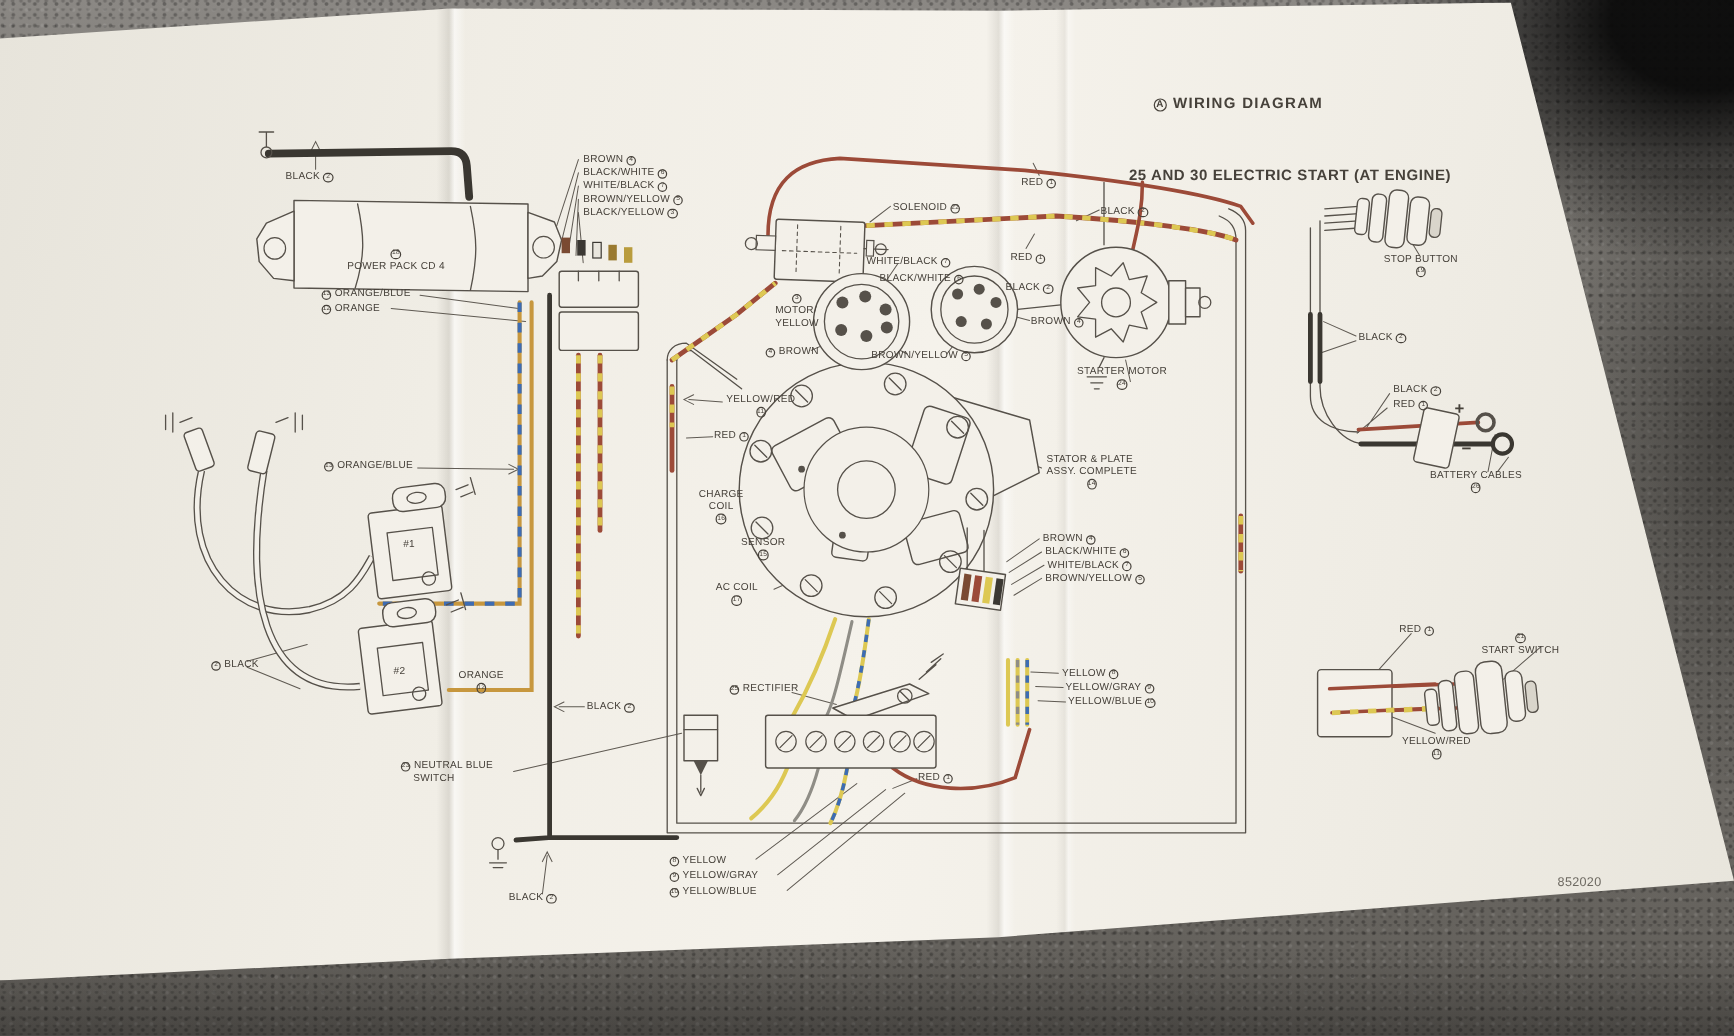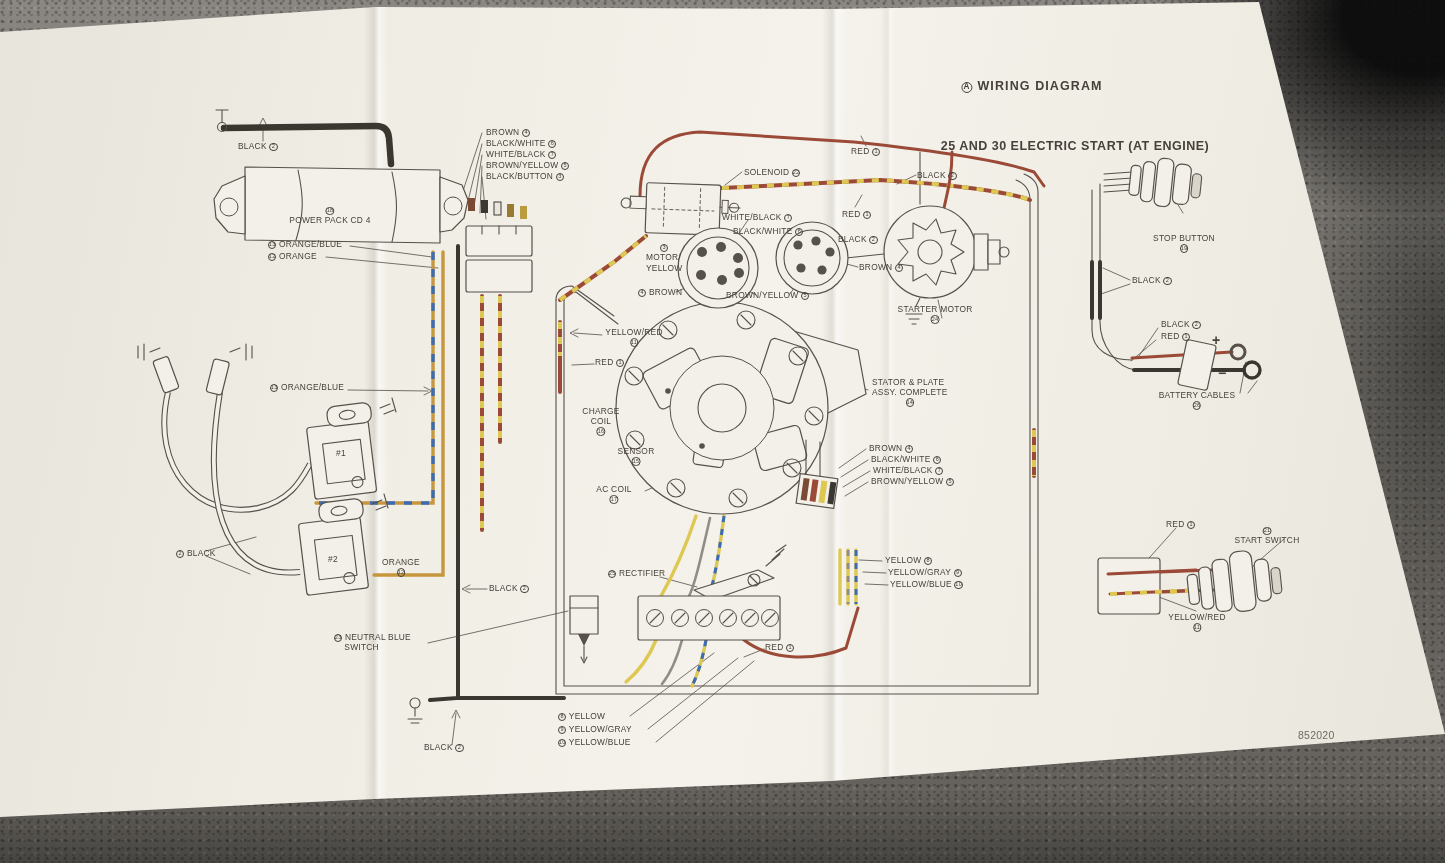--- a/index.html
+++ b/index.html
@@ -320,39 +320,39 @@
         <div class="lbl" style="left: 1032px; top: 79px; font-size: 12.5px; font-weight: bold; letter-spacing: 1.1px; transform: translateX(-50%); text-align: center;"><span class="circ">A</span> <span>WIRING DIAGRAM</span></div>
         <div class="lbl" style="left: 1075px; top: 93px; font-size: 12.5px; font-weight: bold; letter-spacing: 0.5px; transform: translateX(-50%); text-align: center; margin-top: 46px;"><span>25 AND 30 ELECTRIC START (AT ENGINE)</span></div>
         <div class="lbl" style="left: 238px; top: 141px;"><span>BLACK</span> <span class="circ">2</span></div>
         <div class="lbl" style="left: 330px; top: 206px; transform: translateX(-50%); text-align: center;"><div class="numline"><span class="circ">18</span></div><span>POWER PACK CD 4</span></div>
         <div class="lbl" style="left: 268px; top: 239px;"><span class="circ">13</span> <span>ORANGE/BLUE</span></div>
         <div class="lbl" style="left: 268px; top: 251px;"><span class="circ">12</span> <span>ORANGE</span></div>
         <div class="lbl" style="left: 486px; top: 127px;"><span>BROWN</span> <span class="circ">4</span></div>
         <div class="lbl" style="left: 486px; top: 138px;"><span>BLACK/WHITE</span> <span class="circ">6</span></div>
         <div class="lbl" style="left: 486px; top: 149px;"><span>WHITE/BLACK</span> <span class="circ">7</span></div>
         <div class="lbl" style="left: 486px; top: 160px;"><span>BROWN/YELLOW</span> <span class="circ">5</span></div>
-        <div class="lbl" style="left: 486px; top: 171px;"><span>BLACK/BUTTON</span> <span class="circ">3</span></div>
+        <div class="lbl" style="left: 486px; top: 171px;"><span>BLACK/YELLOW</span> <span class="circ">3</span></div>
         <div class="lbl" style="left: 744px; top: 167px;"><span>SOLENOID</span> <span class="circ">22</span></div>
         <div class="lbl" style="left: 851px; top: 146px;"><span>RED</span> <span class="circ">1</span></div>
         <div class="lbl" style="left: 917px; top: 170px;"><span>BLACK</span> <span class="circ">2</span></div>
         <div class="lbl" style="left: 842px; top: 209px;"><span>RED</span> <span class="circ">1</span></div>
         <div class="lbl" style="left: 722px; top: 212px;"><span>WHITE/BLACK</span> <span class="circ">7</span></div>
         <div class="lbl" style="left: 733px; top: 226px;"><span>BLACK/WHITE</span> <span class="circ">6</span></div>
         <div class="lbl" style="left: 838px; top: 234px;"><span>BLACK</span> <span class="circ">2</span></div>
         <div class="lbl" style="left: 646px; top: 243px;"><div class="numline"><span class="circ">3</span></div><span>MOTOR/
 YELLOW</span></div>
         <div class="lbl" style="left: 859px; top: 262px;"><span>BROWN</span> <span class="circ">4</span></div>
         <div class="lbl" style="left: 638px; top: 287px;"><span class="circ">4</span> <span>BROWN</span></div>
         <div class="lbl" style="left: 726px; top: 290px;"><span>BROWN/YELLOW</span> <span class="circ">5</span></div>
         <div class="lbl" style="left: 935px; top: 304px; transform: translateX(-50%); text-align: center;"><span>STARTER MOTOR</span><div class="numline"><span class="circ">24</span></div></div>
-        <div class="lbl" style="left: 1184px; top: 210px; transform: translateX(-50%); text-align: center; margin-top: 23px;"><span>STOP BUTTON</span><div class="numline"><span class="circ">19</span></div></div>
+        <div class="lbl" style="left: 1184px; top: 210px; transform: translateX(-50%); text-align: center;"><span>STOP BUTTON</span><div class="numline"><span class="circ">19</span></div></div>
         <div class="lbl" style="left: 1132px; top: 275px;"><span>BLACK</span> <span class="circ">2</span></div>
         <div class="lbl" style="left: 1161px; top: 319px;"><span>BLACK</span> <span class="circ">2</span></div>
         <div class="lbl" style="left: 1161px; top: 331px;"><span>RED</span> <span class="circ">1</span></div>
-        <div class="lbl" style="left: 1197px; top: 390px; transform: translateX(-50%); text-align: center;"><span>BATTERY CABLES</span><div class="numline"><span class="circ">26</span></div></div>
+        <div class="lbl" style="left: 1230px; top: 390px; transform: translateX(-50%); text-align: center;"><span>BATTERY CABLES</span><div class="numline"><span class="circ">26</span></div></div>
         <div class="lbl" style="left: 634px; top: 327px; transform: translateX(-50%); text-align: center;"><span>YELLOW/RED</span><div class="numline"><span class="circ">11</span></div></div>
         <div class="lbl" style="left: 595px; top: 357px;"><span>RED</span> <span class="circ">1</span></div>
         <div class="lbl" style="left: 270px; top: 382px;"><span class="circ">13</span> <span>ORANGE/BLUE</span></div>
         <div class="lbl" style="left: 872px; top: 377px;"><span>STATOR &amp; PLATE
 ASSY. COMPLETE</span><div class="numline"><span class="circ">14</span></div></div>
         <div class="lbl" style="left: 601px; top: 406px; transform: translateX(-50%); text-align: center;"><span>CHARGE
 COIL</span><div class="numline"><span class="circ">16</span></div></div>
         <div class="lbl" style="left: 636px; top: 446px; transform: translateX(-50%); text-align: center;"><span>SENSOR</span><div class="numline"><span class="circ">15</span></div></div>
         <div class="lbl" style="left: 614px; top: 484px; transform: translateX(-50%); text-align: center;"><span>AC COIL</span><div class="numline"><span class="circ">17</span></div></div>
         <div class="lbl" style="left: 869px; top: 443px;"><span>BROWN</span> <span class="circ">4</span></div>

